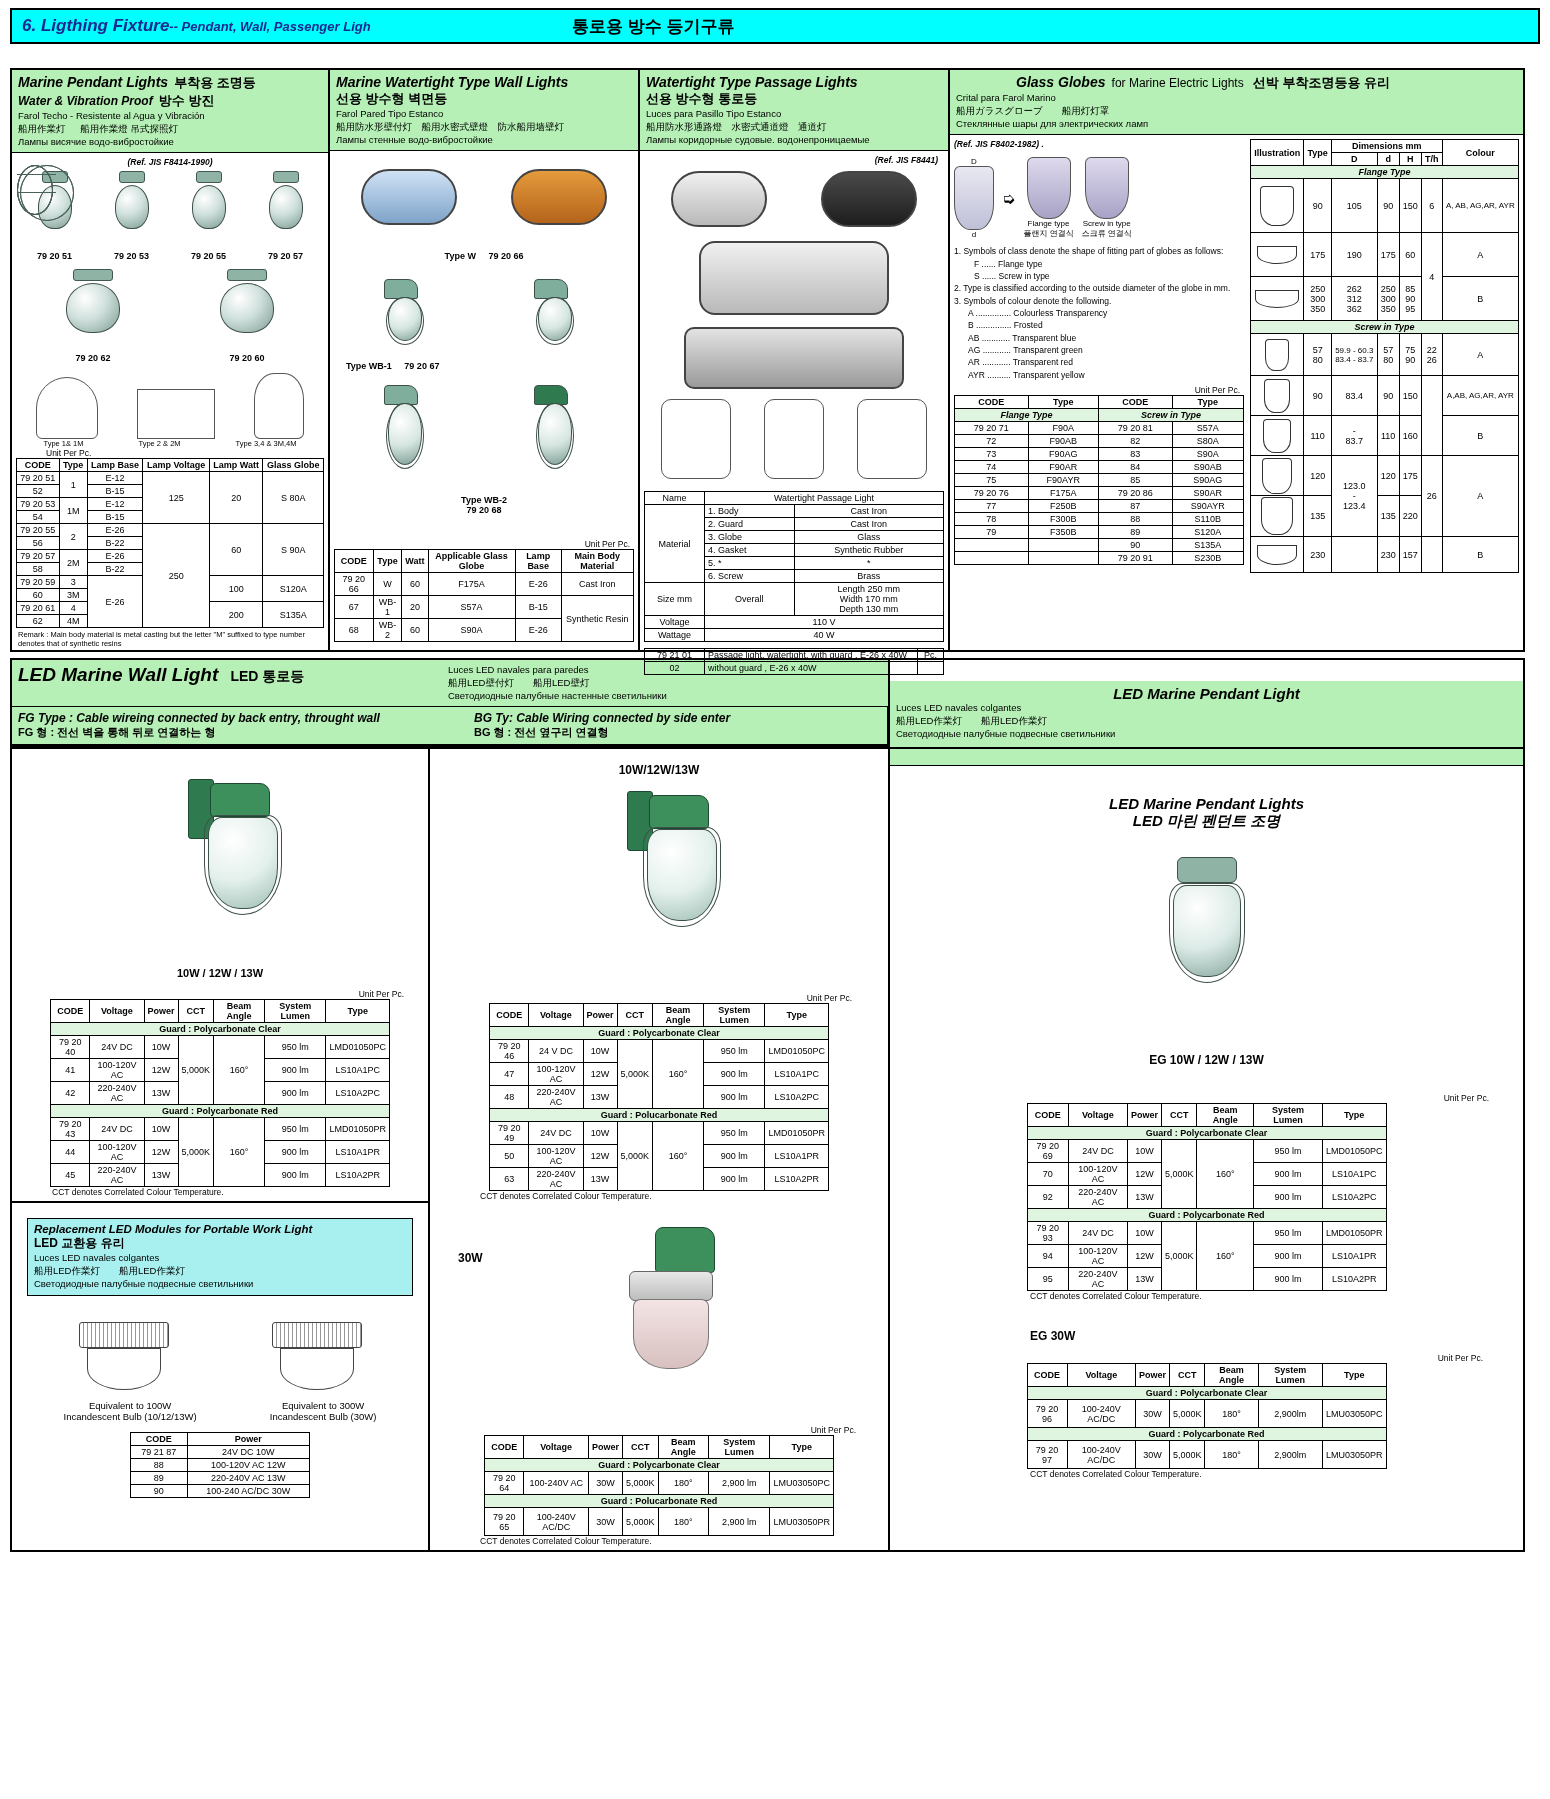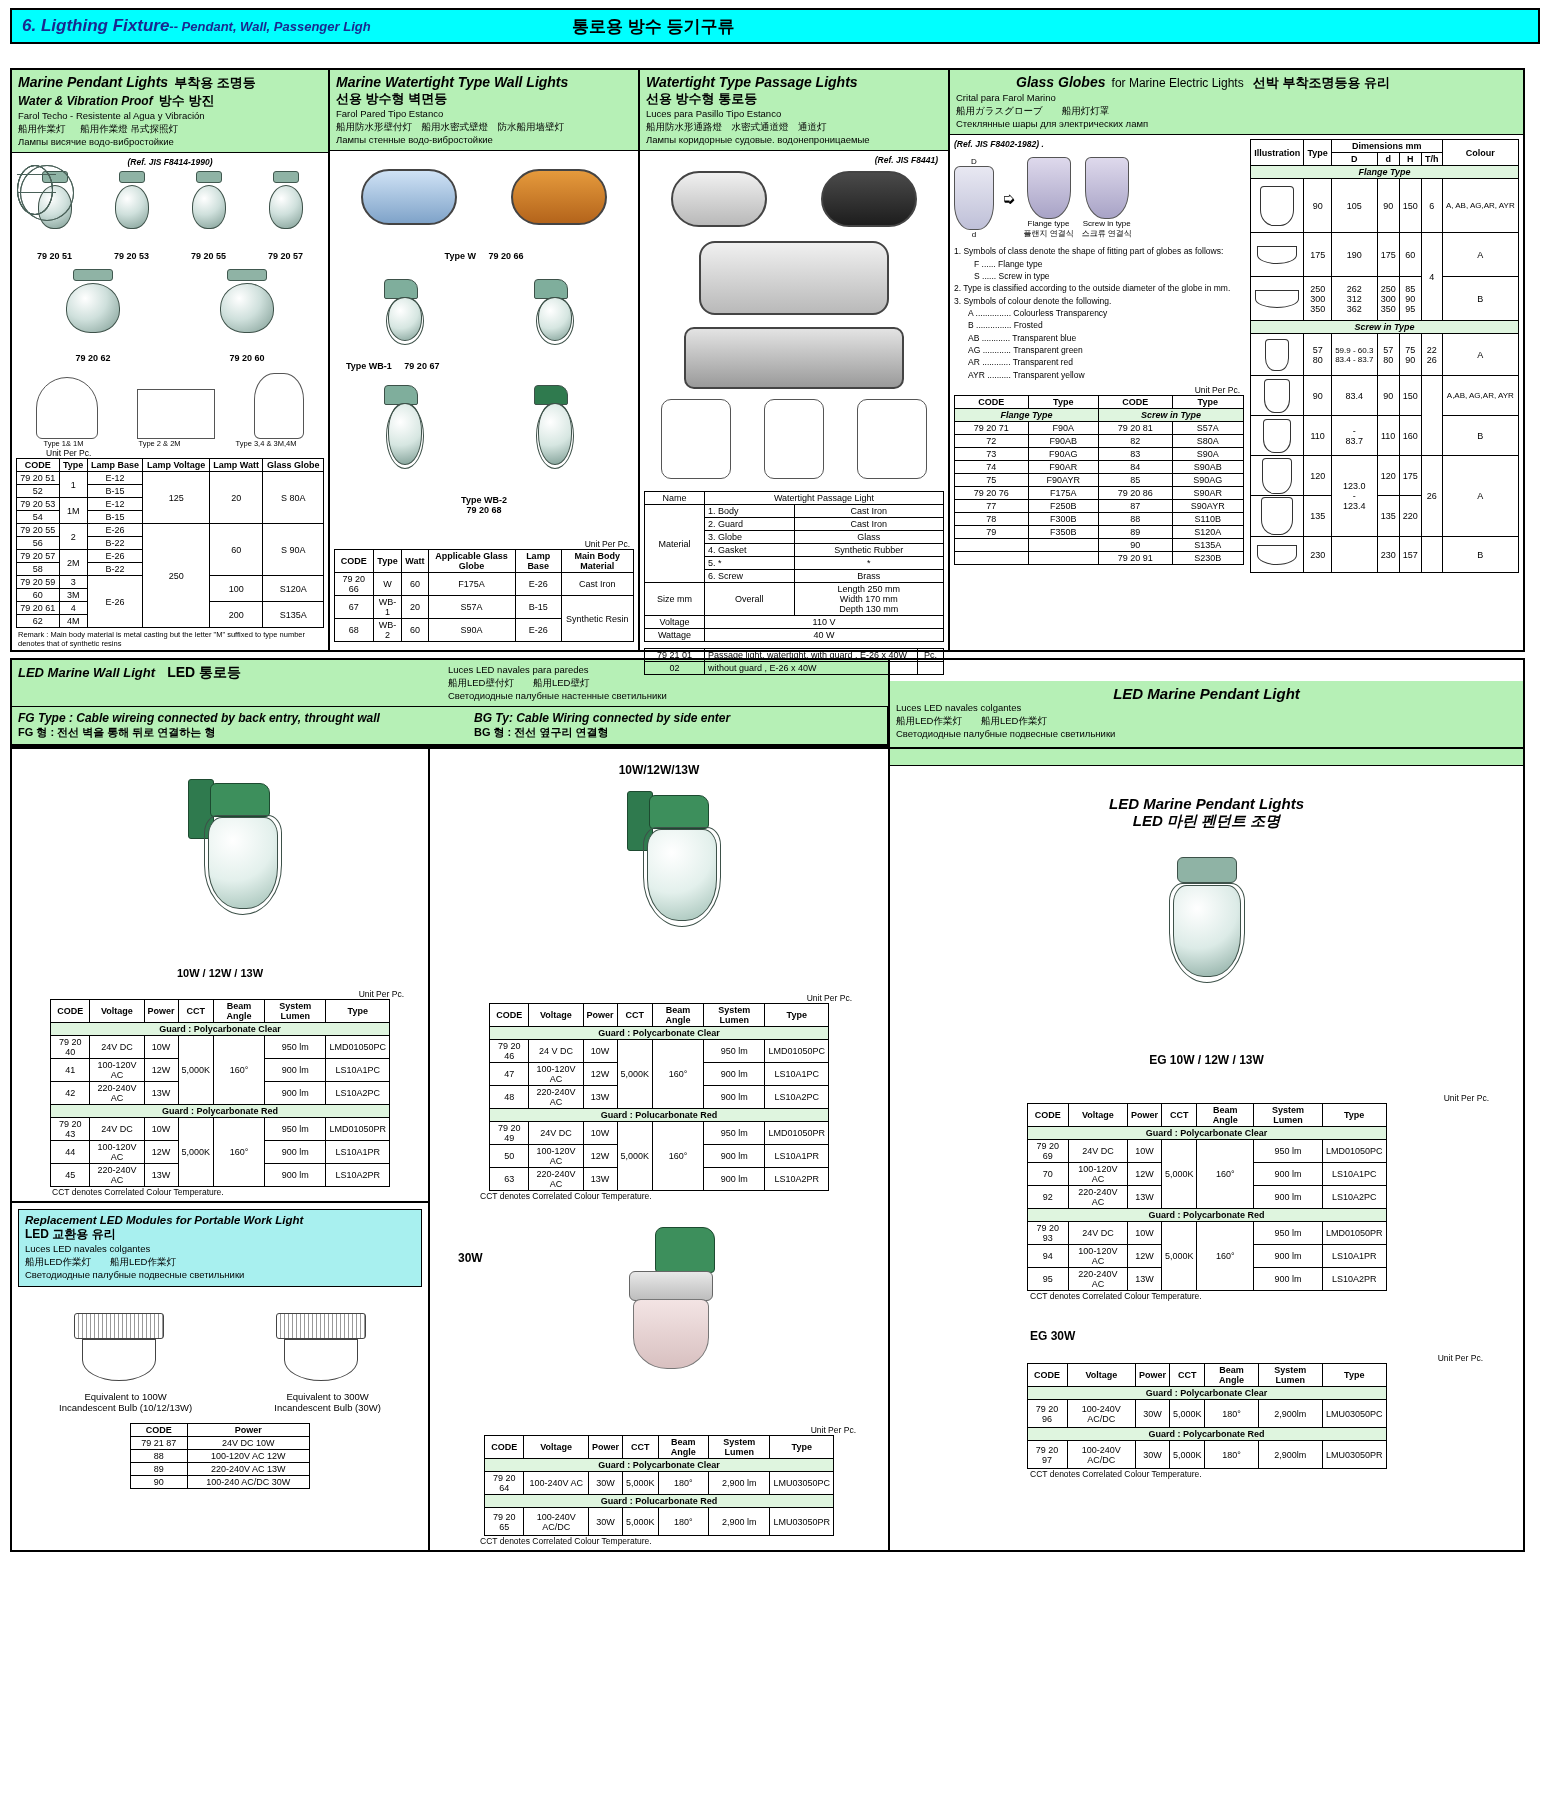--- a/index.html
+++ b/index.html
@@ -768,21 +768,21 @@
             </table>
         </div>
       </div>
     </div>
   </div>
 
   <div class="led-band">
     <div class="panel band-left">
       <div class="titlebar" style="display:flex;">
         <div style="width:430px;">
-          <span class="t-main" style="font-size:13px">LED Marine Wall Light</span>
+          <span class="t-main" style="font-size:19px">LED Marine Wall Light</span>
           &nbsp;&nbsp;&nbsp;<span class="t-kr" style="font-size:14px">LED 통로등</span>
         </div>
         <div class="t-small" style="flex:1">
           <div>Luces LED navales para paredes</div>
           <div>船用LED壁付灯　　船用LED壁灯</div>
           <div>Светодиодные палубные настенные светильники</div>
         </div>
       </div>
       <div style="display:flex;">
         <div class="titlebar" style="flex:1">
@@ -880,21 +880,21 @@
             <td>220-240V AC</td>
             <td>13W</td>
             <td>900 lm</td>
             <td>LS10A2PR</td>
           </tr>
         </tbody>
           </table>
         <div style="font-size:8.5px;padding-left:36px;">CCT denotes Correlated Colour Temperature.</div>
       </div>
 
-      <div style="border-top:2px solid #000;padding:6px;">
+      <div style="border-top:2px solid #000;padding:15px;">
         <div class="small-title-cyan">
           <div class="t-main" style="font-size:11.5px">Replacement LED Modules for Portable Work Light</div>
           <div class="t-kr" style="font-size:12px">LED 교환용 유리</div>
           <div class="t-small">Luces LED navales colgantes</div>
           <div class="t-small">船用LED作業灯　　船用LED作業灯</div>
           <div class="t-small">Светодиодные палубные подвесные светильники</div>
         </div>
         <div style="display:flex;justify-content:space-around;margin-top:26px;">
           <div>
               <div class="module-draw">

